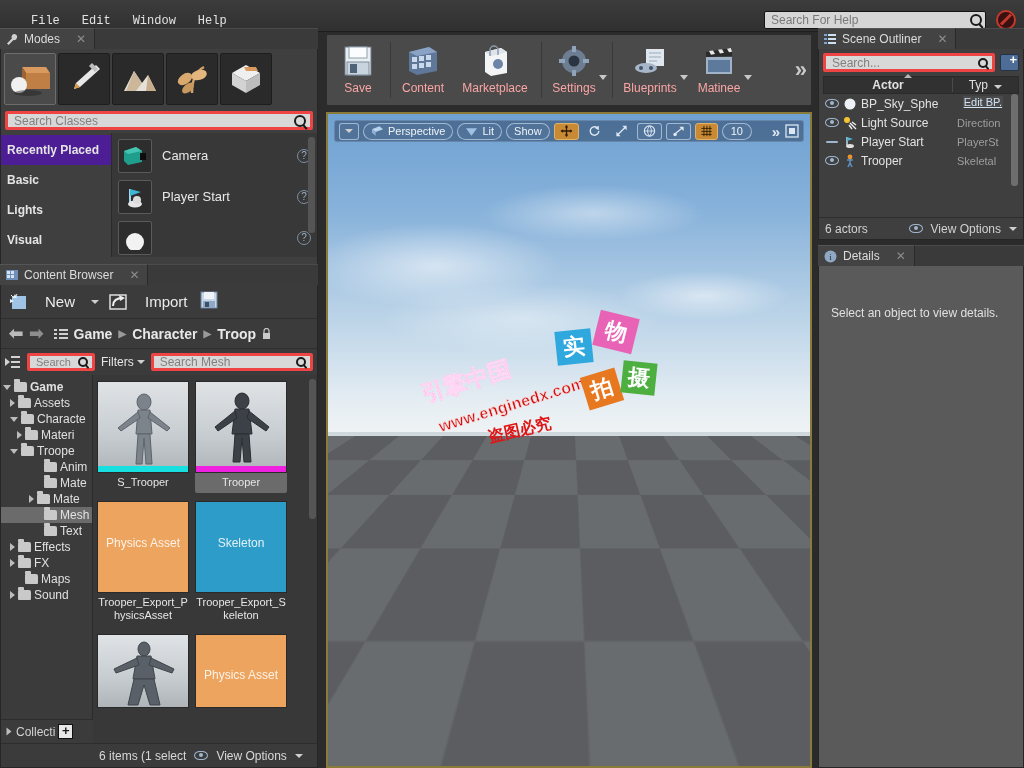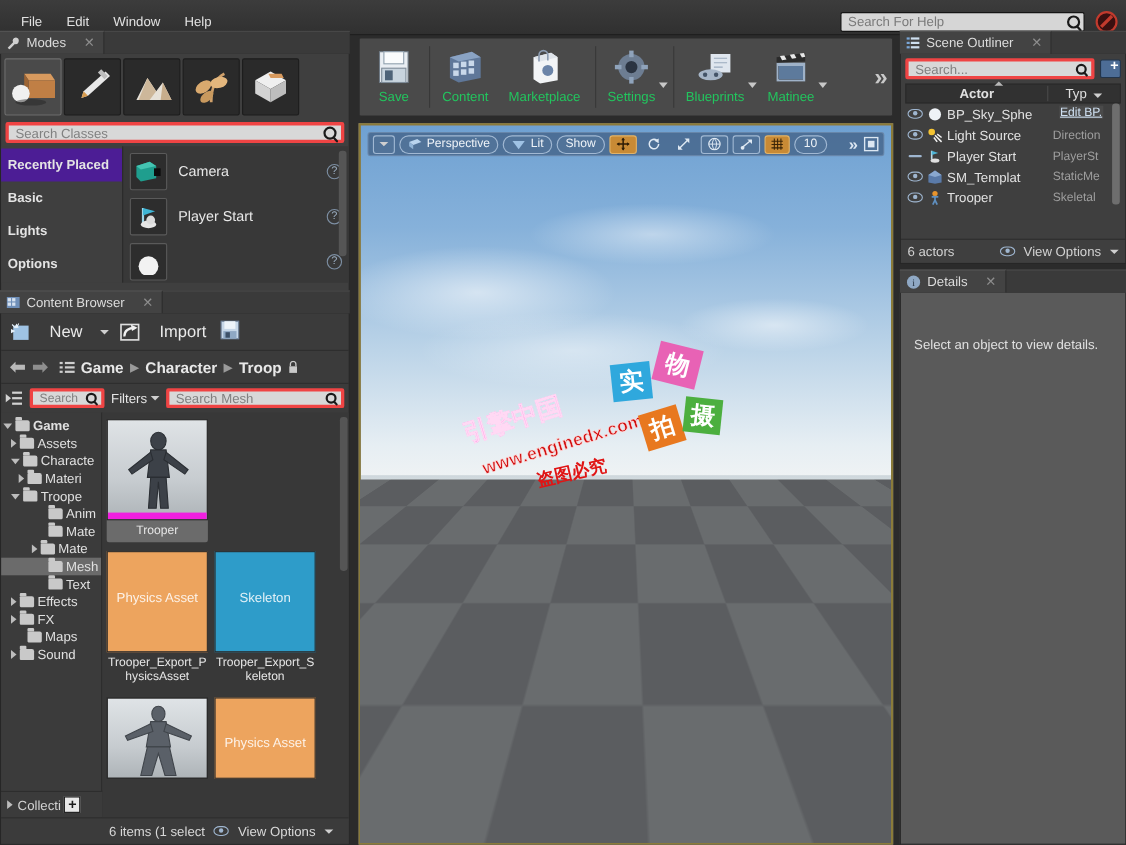--- a/index.html
+++ b/index.html
@@ -61,21 +61,21 @@
   
   #menubar {
     left: 0; top: 0; width: 1024px; height: 32px;
     background: linear-gradient(#3c3c3c, #303030);
     border-bottom: 1px solid #1e1e1e;
   }
   #titlebar-strip {
     left: 0; top: 0; width: 1024px; height: 10px;
     background: #232323;
   }
-  #menu-items { display: flex; height: 22px; padding-left: 8px; }
+  #menu-items { display: flex; align-items: center; height: 22px; padding-left: 20px; font-family: Liberation Mono, monospace; }
   #menu-items .mi {
     padding: 3px 11px; font-size: 12px; color: #e2e2e2;
   }
   #help-search {
     right: 38px; top: 11px; width: 222px; height: 18px;
     background: #d6d6d6; border: 1px solid #151515; border-radius: 2px;
     display: flex; align-items: center; padding: 0 3px 0 6px;
     color: #7a7a7a; font-size: 12px;
   }
   #no-entry {
@@ -132,21 +132,21 @@
     left: 326px; top: 34px; width: 486px; height: 72px;
     background: #4a4a4a; border: 1px solid #2d2d2d; border-radius: 2px;
     display: flex; align-items: center; padding: 0 2px;
   }
   .tbgroup { display: flex; align-items: center; height: 66px; }
   .tbsep { width: 1px; height: 56px; background: #383838; margin: 0 3px; }
   .tbbtn {
     width: 58px; height: 64px; display: flex; flex-direction: column;
     align-items: center; justify-content: flex-start; padding-top: 6px; gap: 3px;
   }
-  .tbbtn .lbl { font-size: 12px; color: #22c55e; white-space: nowrap; }
+  .tbbtn .lbl { font-size: 12px; color: #fca5a5; white-space: nowrap; }
   .tbicon { width: 36px; height: 34px; position: relative; }
   .tbarrow {
     width: 0; height: 0; border-left: 4px solid transparent;
     border-right: 4px solid transparent; border-top: 5px solid #c8c8c8;
     margin-top: 14px; margin-left: -4px; margin-right: 2px;
   }
   #tb-overflow {
     margin-left: auto; margin-right: 6px; color: #c9c9c9;
     font-size: 22px; font-weight: bold; letter-spacing: -4px;
   }
@@ -431,21 +431,21 @@
           <div class="cat sel">
               <span>Recently Placed</span>
             </div>
           <div class="cat">
               <span>Basic</span>
             </div>
           <div class="cat">
               <span>Lights</span>
             </div>
           <div class="cat">
-              <span>Options</span>
+              <span>Visual</span>
             </div>
         </div>
         <div id="mode-list">
           <div class="placeitem">
             <span class="thumb">
               <svg width="26" height="22" viewBox="0 0 26 22">
                 <path d="M2 6 L14 2 L20 6 L20 17 L6 20 L2 16 Z" fill="#1f9e8e"></path>
                 <path d="M14 2 L20 6 L6 9 L2 6 Z" fill="#44c4b2"></path>
                 <rect x="18" y="8" width="6" height="7" fill="#0d0d0d"></rect>
               </svg>
@@ -856,20 +856,35 @@
           </div>
           <div class="tnode" style="padding-left:9px">
             <span class="tw"></span>
               <span class="fold"></span>
             <span>Sound</span>
           </div>
         </div>
 
         <div id="cb-grid">
           <div class="arow">
+            <div class="acard">
+              <div class="athumb mesh-thumb">
+                <svg width="92" height="92" viewBox="0 0 92 92">
+                  <g fill="#7c838a" stroke="#5d646b" stroke-width="1">
+                    <ellipse cx="46" cy="20" rx="7" ry="8"></ellipse>
+                    <path d="M40 28 L52 28 L54 52 L38 52 Z"></path>
+                    <path d="M40 30 L20 46 L23 49 L42 36 Z"></path>
+                    <path d="M52 30 L72 46 L69 49 L50 36 Z"></path>
+                    <path d="M40 52 L38 82 L44 82 L46 56 L48 82 L54 82 L52 52 Z"></path>
+                  </g>
+                </svg>
+                <div class="mesh-bar" style="background:#18e0e0"></div>
+              </div>
+              <div class="aname">S_Trooper</div>
+            </div>
             <div class="acard sel">
               <div class="athumb mesh-thumb">
                 <svg width="92" height="92" viewBox="0 0 92 92">
                   <g fill="#3c4148" stroke="#2a2e33" stroke-width="1">
                     <ellipse cx="46" cy="19" rx="7" ry="8"></ellipse>
                     <path d="M39 27 L53 27 L56 52 L36 52 Z"></path>
                     <path d="M39 29 L19 45 L22 49 L41 36 Z"></path>
                     <path d="M53 29 L73 45 L70 49 L51 36 Z"></path>
                     <path d="M39 52 L37 80 L44 80 L46 56 L48 80 L55 80 L53 52 Z"></path>
                   </g>
@@ -1003,29 +1018,20 @@
             <path d="M4 2 L4 10" stroke="#bcd9e8" stroke-width="1.5"></path>
             <path d="M4 2 L10 4 L4 6 Z" fill="#4fb5d6"></path>
             <ellipse cx="7" cy="11" rx="4" ry="2" fill="#e0e0e0"></ellipse>
           </svg>
           <span class="oname">Player Start</span>
           <span class="otype">PlayerSt</span>
         </div>
         <div class="orow">
           <span class="eye"></span>
           <svg class="oicon" viewBox="0 0 14 14">
-            <polygon points="7,1 13,5 13,12 7,13 1,12 1,5" fill="#5a7aa8"></polygon>
-            <polygon points="7,1 13,5 7,7 1,5" fill="#8aa8cf"></polygon>
-          </svg>
-          <span class="oname">SM_Templat</span>
-          <span class="otype">StaticMe</span>
-        </div>
-        <div class="orow">
-          <span class="eye"></span>
-          <svg class="oicon" viewBox="0 0 14 14">
             <circle cx="7" cy="3" r="2.4" fill="#e8942c"></circle>
             <path d="M7 5 L7 9 M4 6 L10 6 M7 9 L5 13 M7 9 L9 13" stroke="#5f8fbf" stroke-width="1.6"></path>
           </svg>
           <span class="oname">Trooper</span>
           <span class="otype">Skeletal</span>
         </div>
         <div class="vscroll" style="top:0;height:92px;right:1px;background:#6e6e6e;"></div>
       </div>
 
       <div id="out-footer">

